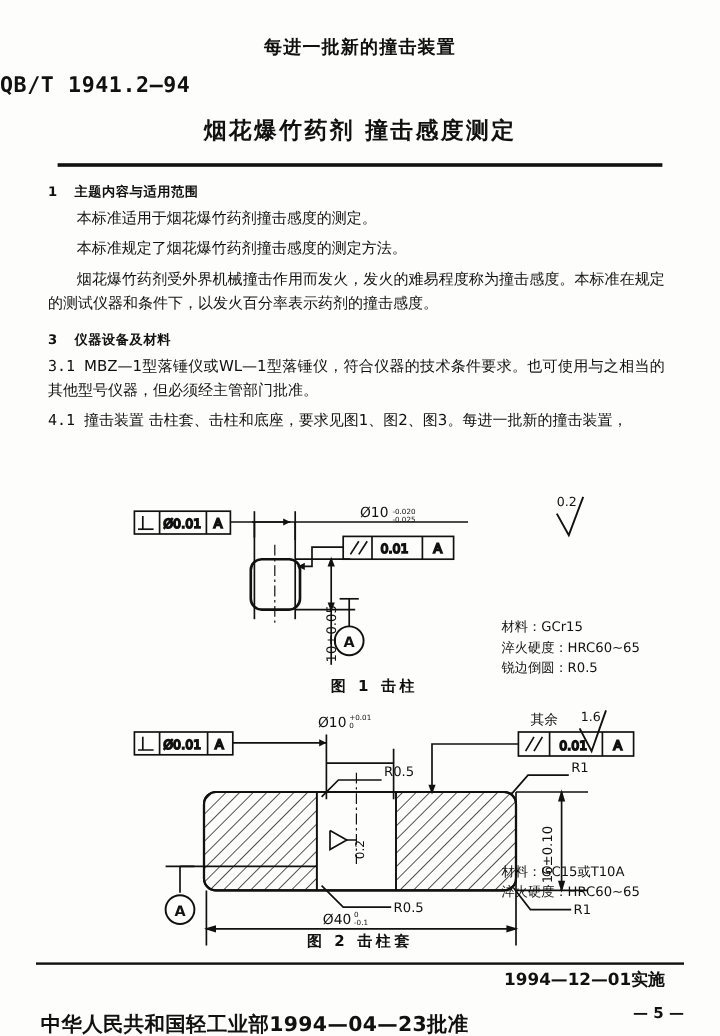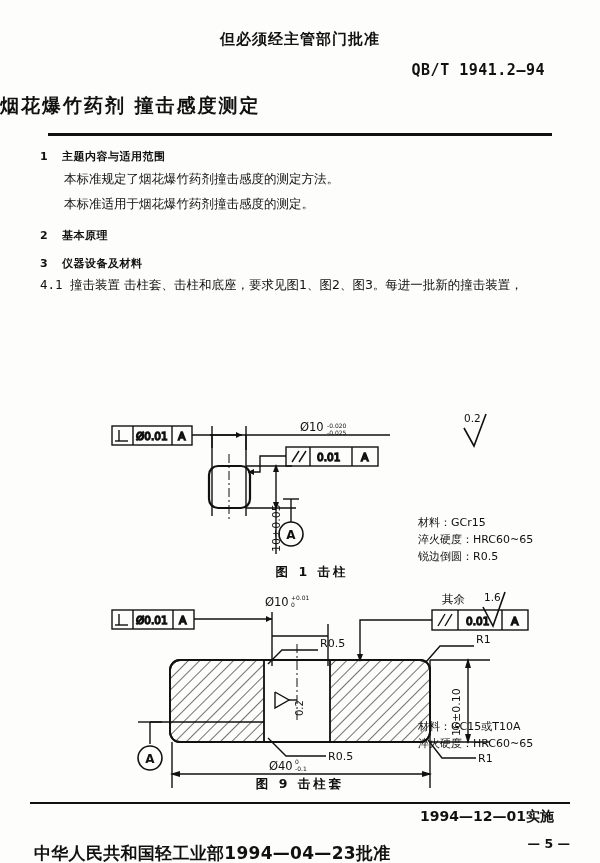--- a/index.html
+++ b/index.html
@@ -20,29 +20,28 @@
   }
   
   .std-head{
     text-align:center;
     font-size:15px;
     font-weight:bold;
     letter-spacing:1px;
     margin:30px 0 0 0;
   }
   .std-code{
-    text-align:right;
-    font-size:15px;
+    font-size:18px;
     font-weight:bold;
     font-family:"DejaVu Sans Mono","Liberation Mono",monospace;
     margin:12px 55px 0 0;
     letter-spacing:0.5px;
   }
   .std-title{
-    text-align:left;
+    text-align:center;
     font-size:19px;
     font-weight:bold;
     letter-spacing:2px;
     margin:14px 0 0 0;
   }
   .rule-top{
     height:3px;background:#111;
     margin:14px 48px 0 48px;
   }
   
@@ -99,39 +98,40 @@
     font-size:12.5px;font-weight:bold;
   }
   svg{display:block;}
   .dtxt{font-family:"DejaVu Sans","Liberation Sans",sans-serif;fill:#111;}
 </style>
 </head>
 <body>
 
 <div class="page">
 
-  <div class="std-head">但必须经主管部门批准</div>
+  <div class="std-head">每进一批新的撞击装置</div>
   <div class="std-code">QB/T  1941.2—94</div>
   <div class="std-title">烟花爆竹药剂   撞击感度测定</div>
   <div class="rule-top"></div>
 
   <div class="body-area">
 
     <div class="sec-head">
       <span class="num">1</span><span>主题内容与适用范围</span>
     </div>
+    <div class="para indent">本标准适用于烟花爆竹药剂撞击感度的测定。</div>
     <div class="para indent">本标准规定了烟花爆竹药剂撞击感度的测定方法。</div>
-    <div class="para indent">本标准适用于烟花爆竹药剂撞击感度的测定。</div>
-
-    <div class="sec-head">
-      <span class="num">2</span><span>基本原理</span>
-    </div>
+
+    <div class="para indent">烟花爆竹药剂受外界机械撞击作用而发火，发火的难易程度称为撞击感度。本标准在规定的测试仪器和条件下，以发火百分率表示药剂的撞击感度。</div>
 
     <div class="sec-head">
       <span class="num">3</span><span>仪器设备及材料</span>
+    </div>
+    <div class="numpara">
+      <span class="lbl">3.1</span><span>MBZ—1型落锤仪或WL—1型落锤仪，符合仪器的技术条件要求。也可使用与之相当的其他型号仪器，但必须经主管部门批准。</span>
     </div>
     <div class="numpara">
       <span class="lbl">4.1</span><span>撞击装置   击柱套、击柱和底座，要求见图1、图2、图3。每进一批新的撞击装置，</span>
     </div>
   </div>
 
   <div class="figwrap" style="position:absolute;left:0;top:374px;width:600px;height:186px;">
     <svg width="600" height="186" viewBox="0 0 600 186">
       <g stroke="#111" fill="none" stroke-width="1.4">
 
@@ -317,21 +317,21 @@
       <text class="dtxt" x="442" y="15" font-size="11.5">其余</text>
       <text class="dtxt" x="484" y="13" font-size="10.5">1.6</text>
       <g stroke="#111" fill="none" stroke-width="1.6">
         <polyline points="483,19 493,38 505,4"></polyline>
       </g>
 
       <text class="dtxt" x="418" y="142" font-size="11">材料：GC15或T10A</text>
       <text class="dtxt" x="418" y="159" font-size="11">淬火硬度：HRC60~65</text>
     </svg>
     <div class="fig-caption" style="position:absolute;left:0;top:188px;width:600px;">
-      <span>图 9</span>
+      <span>图 2</span>
       <span>击柱套</span>
     </div>
   </div>
 
   <div class="rule-bot"></div>
   <div class="footer-left">中华人民共和国轻工业部1994—04—23批准</div>
   <div class="footer-right">1994—12—01实施</div>
   <div class="pageno">— 5 —</div>
 
 </div>

